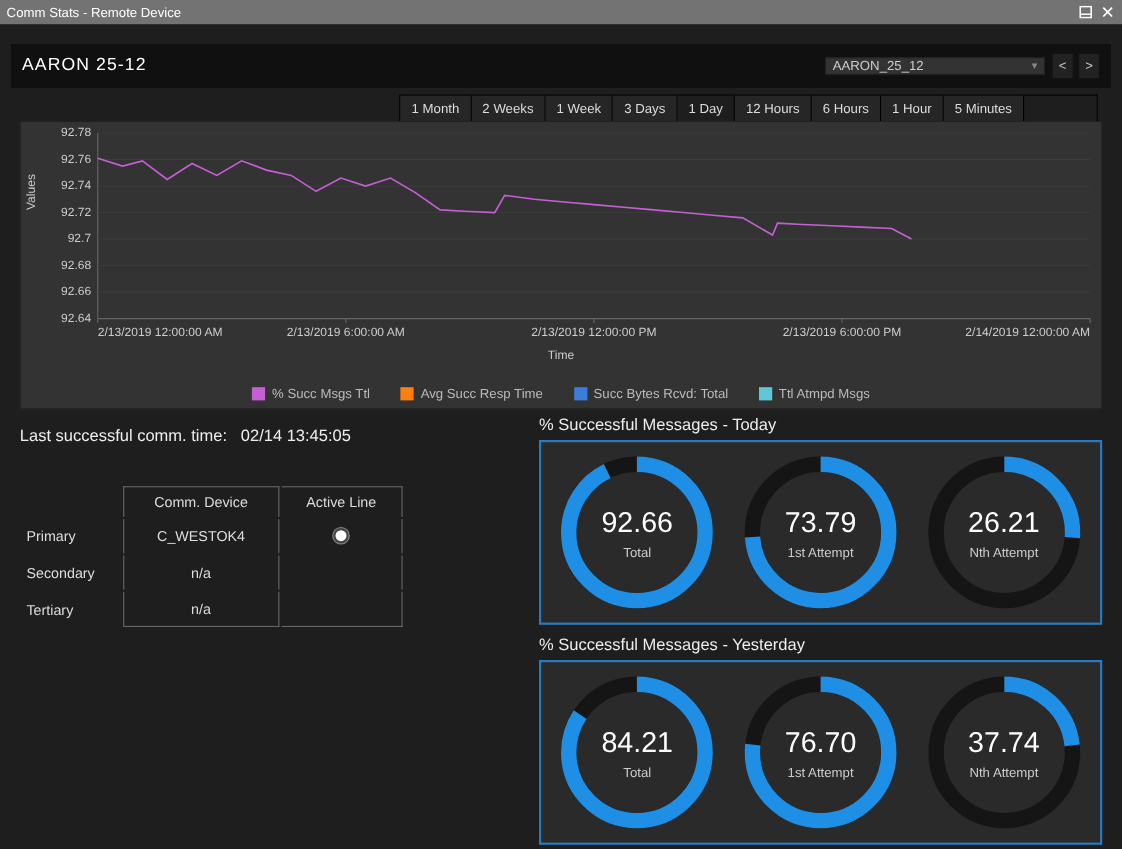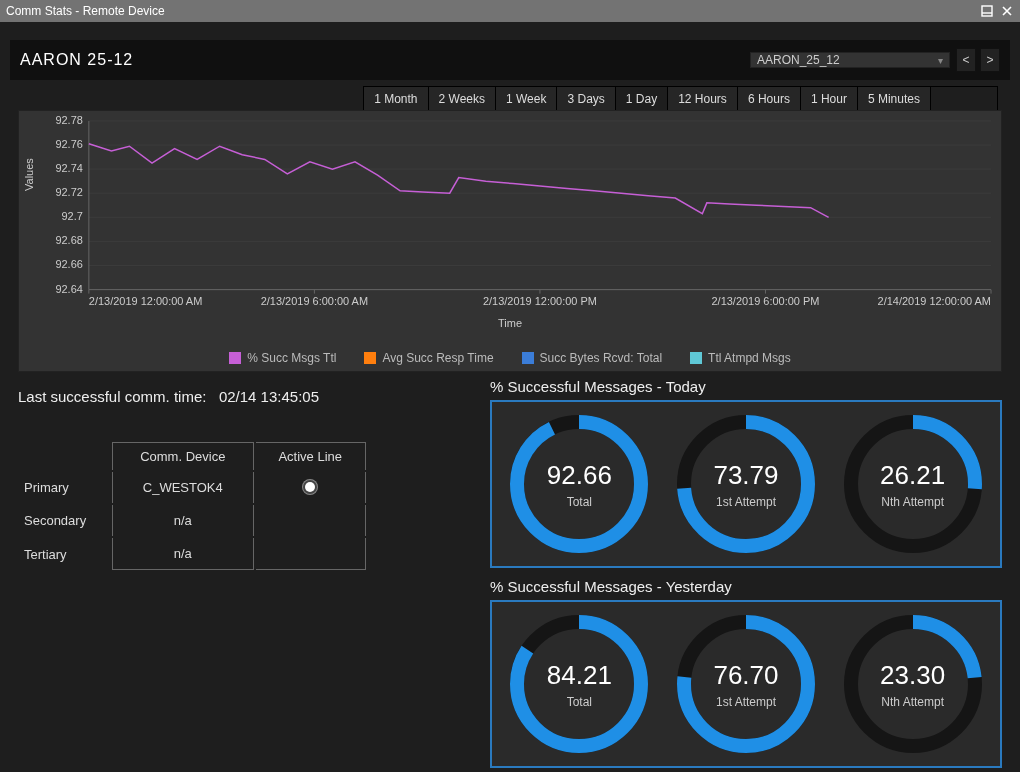--- a/index.html
+++ b/index.html
@@ -236,18 +236,18 @@
           <circle cx="80" cy="78" r="62" stroke="#1f8fe6" stroke-width="14" fill="none" stroke-dasharray="298.79059409761805 90.76689494751628" transform="rotate(-90 80 78)" stroke-linecap="butt"></circle>
         </svg>
         <div class="gval">76.70</div>
         <div class="glbl">1st Attempt</div>
       </div>
       <div class="gauge">
         <svg width="160" height="156" viewBox="0 0 160 156">
           <circle cx="80" cy="78" r="62" stroke="#151515" stroke-width="14" fill="none"></circle>
           <circle cx="80" cy="78" r="62" stroke="#1f8fe6" stroke-width="14" fill="none" stroke-dasharray="90.7668949475163 298.79059409761805" transform="rotate(-90 80 78)" stroke-linecap="butt"></circle>
         </svg>
-        <div class="gval">23.30</div>
+        <div class="gval">37.74</div>
         <div class="glbl">Nth Attempt</div>
       </div>
     </div>
 
 </div>
 
 </body></html>

